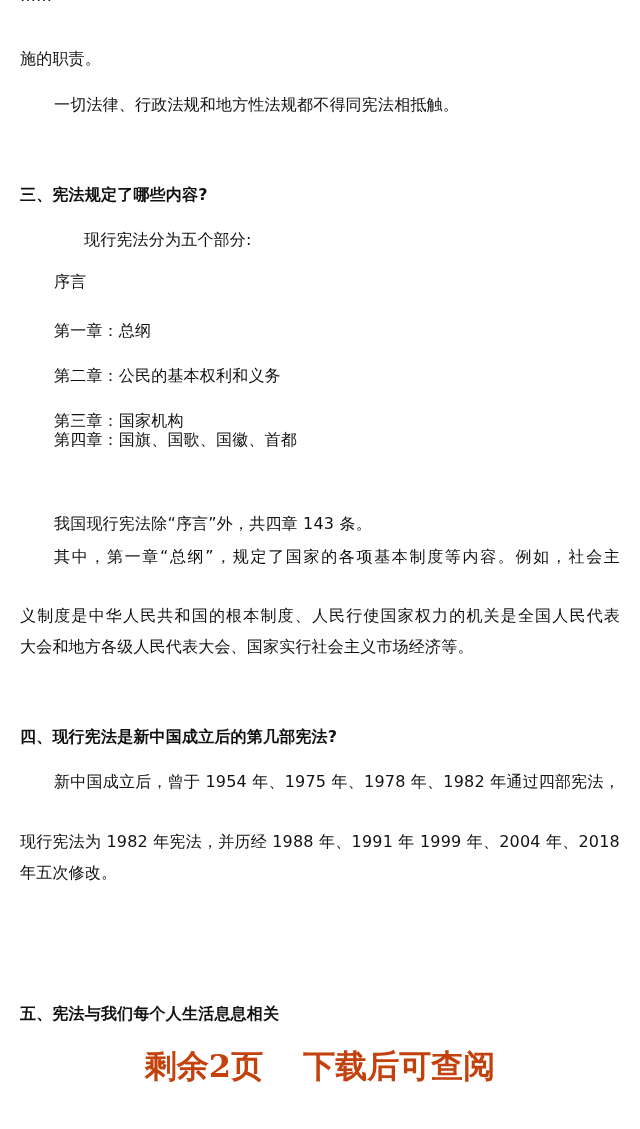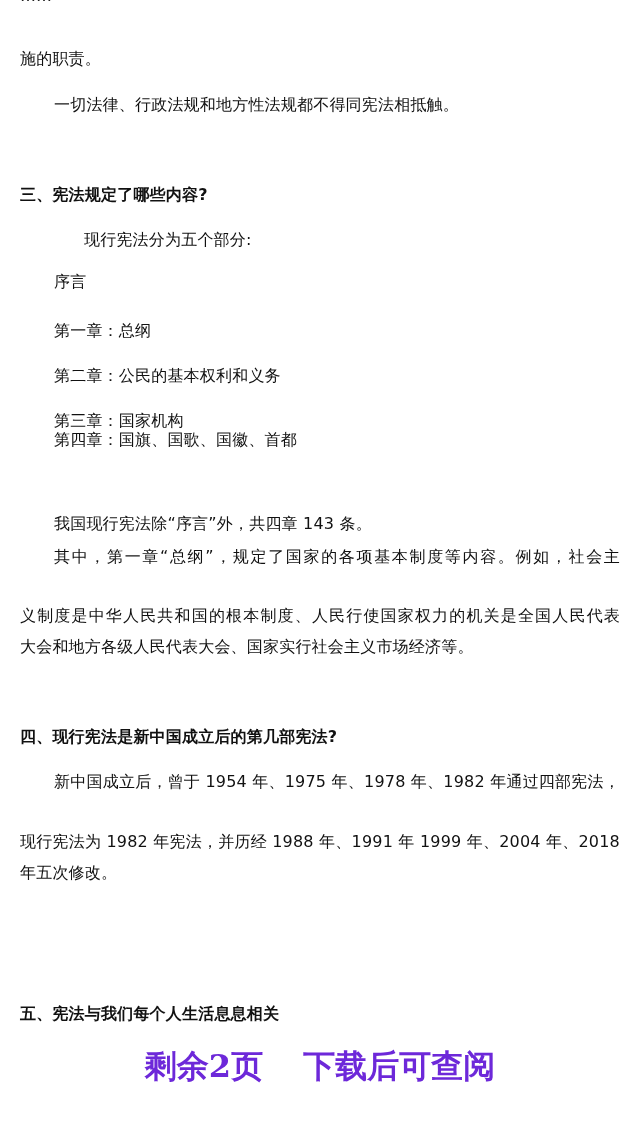--- a/index.html
+++ b/index.html
@@ -54,21 +54,21 @@
     .more-banner {
       position: absolute;
       left: 0;
       top: 1046px;
       width: 640px;
       text-align: center;
       font-family: "DejaVu Serif", "Liberation Serif", serif;
       font-weight: bold;
       font-size: 32px;
       line-height: 40px;
-      color: #6d28d9;
+      color: #c2410c;
       white-space: nowrap;
     }
     .more-banner .gap {
       display: inline-block;
       width: 40px;
     }
   </style>
 </head>
 <body>
 

